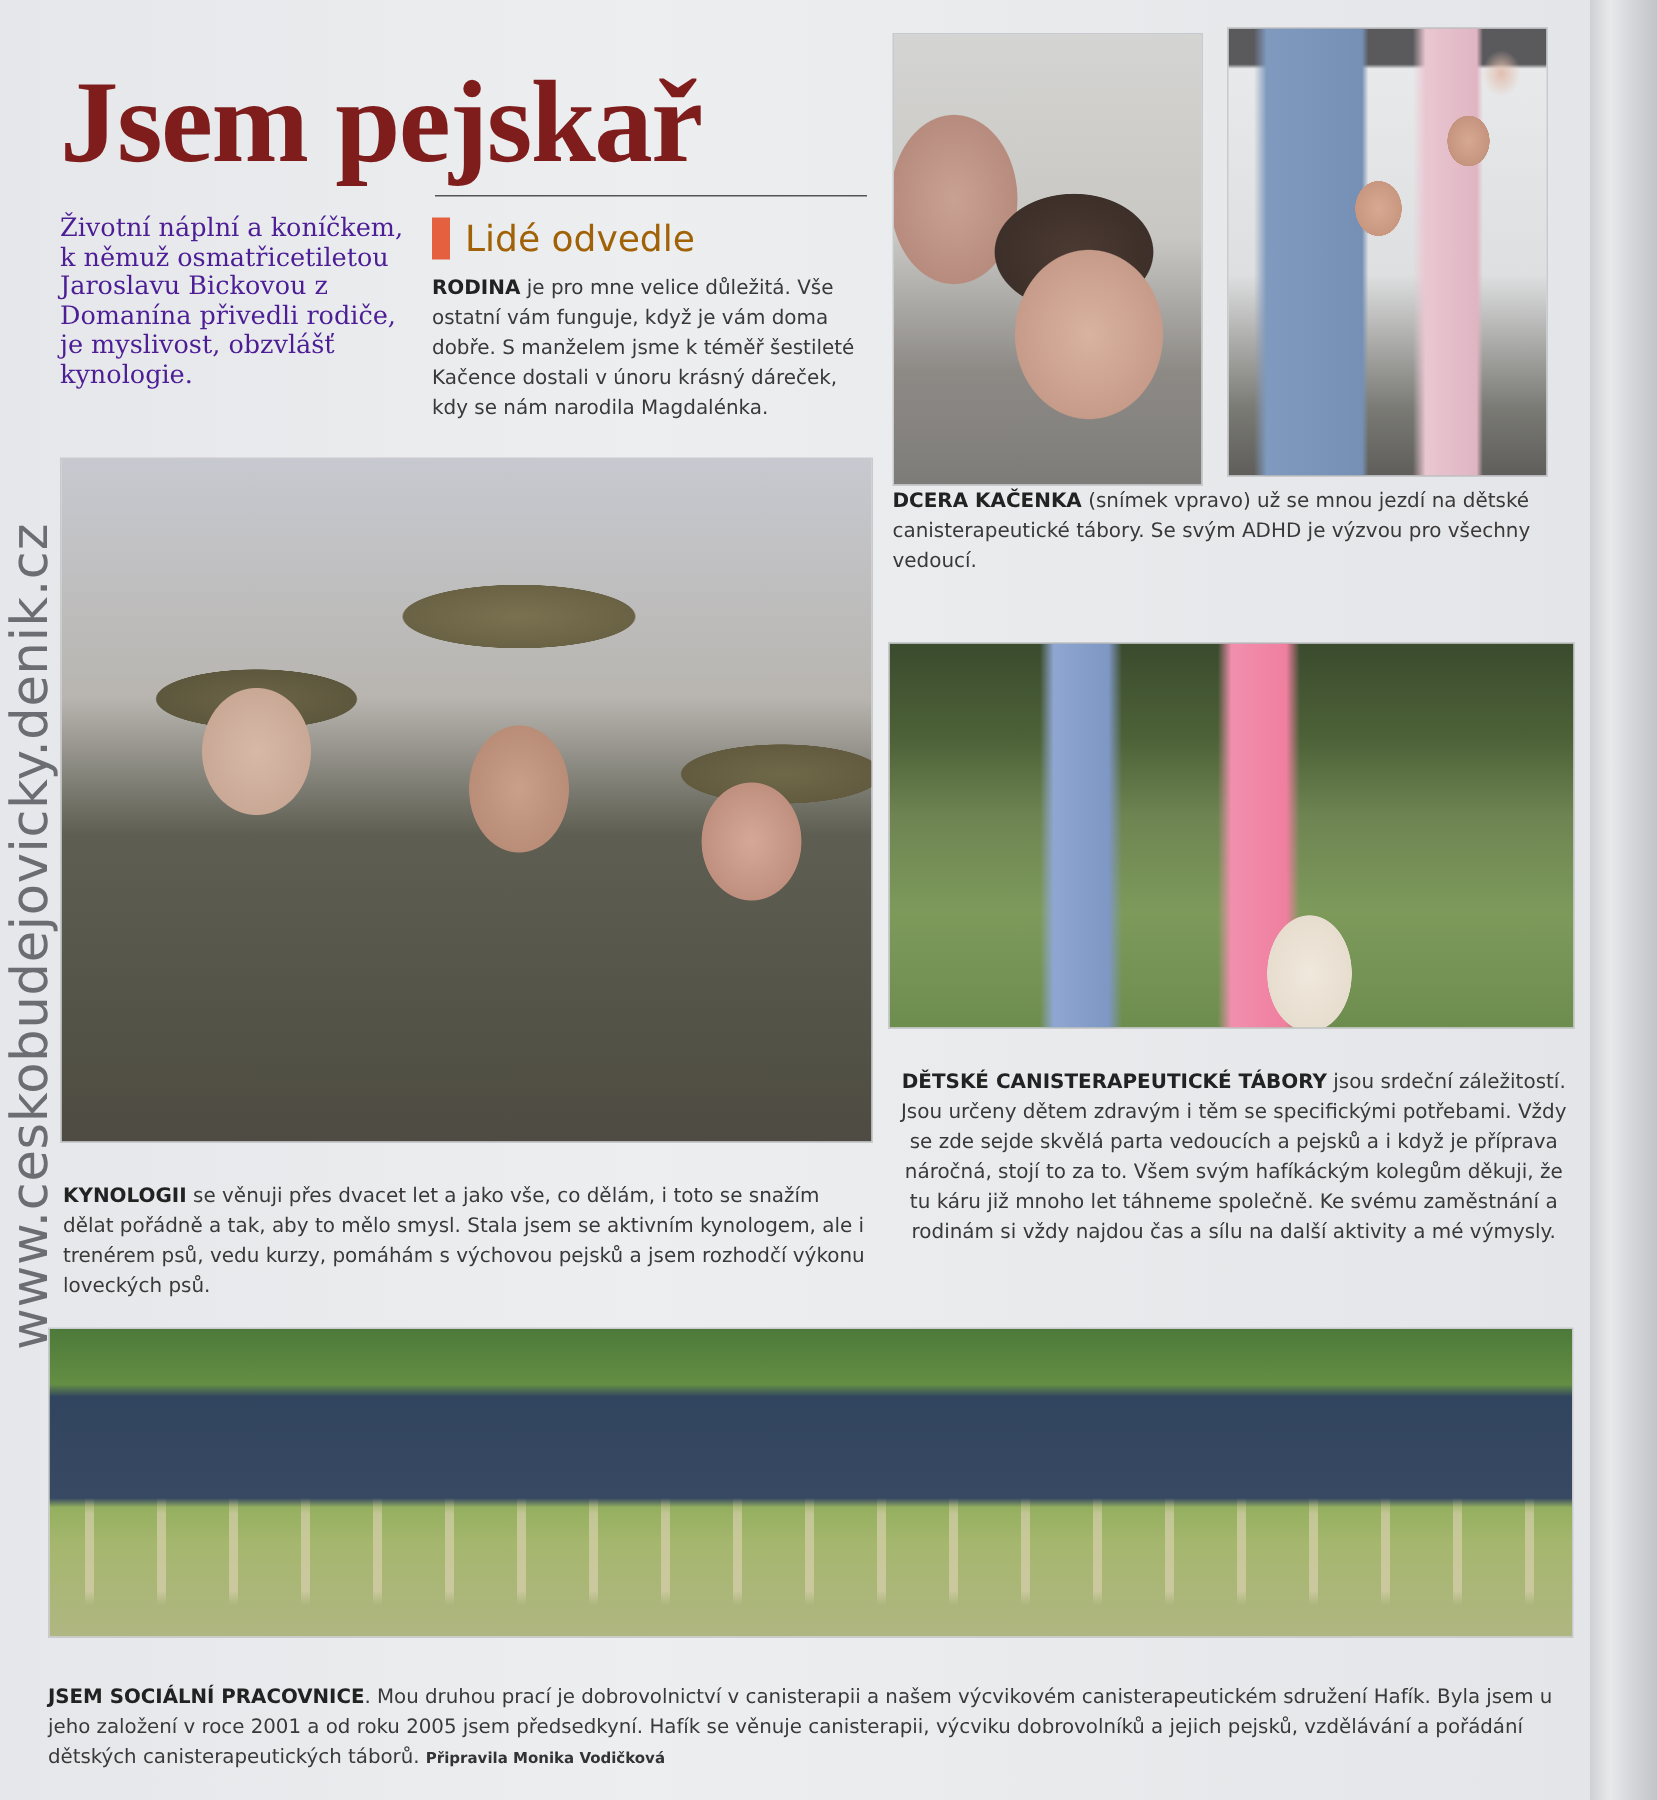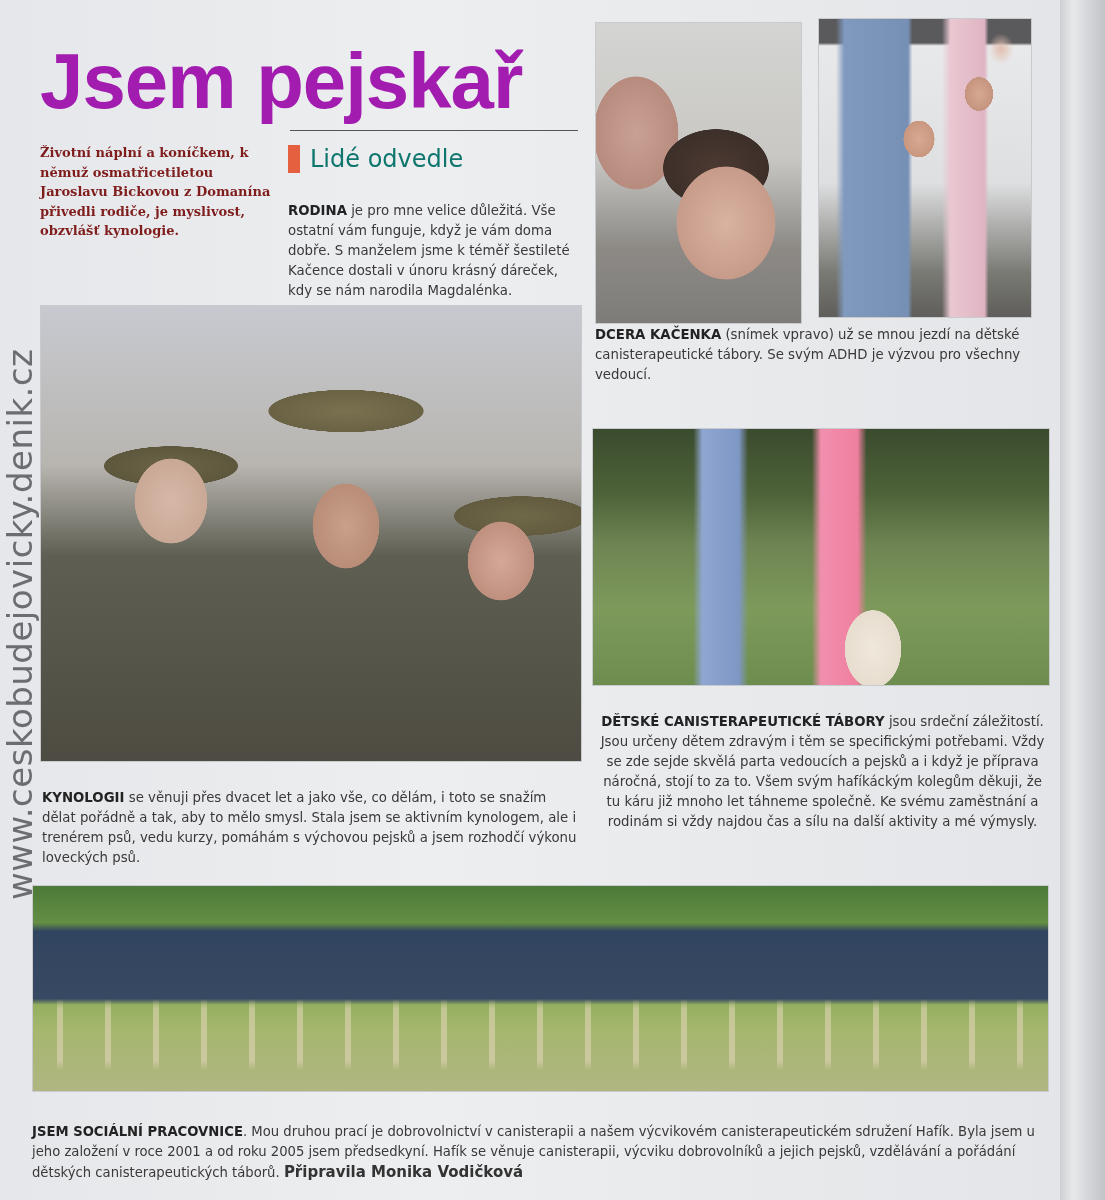--- a/index.html
+++ b/index.html
@@ -21,48 +21,48 @@
   .url-vertical {
     position: absolute; left: 2px; top: 260px; width: 36px; height: 640px;
     writing-mode: vertical-rl; transform: rotate(180deg);
     font-size: 34px; color: #6c6d72; letter-spacing: 0.5px;
     font-family: "DejaVu Sans", sans-serif; font-weight: normal;
     display: flex; align-items: center; justify-content: flex-start;
     white-space: nowrap;
   }
   .headline {
     position: absolute; left: 40px; top: 36px;
-    font-family: Liberation Sans, sans-serif; font-weight: bold;
-    font-size: 78px; line-height: 90px; color: #a21caf; letter-spacing: -1px;
+    font-family: Liberation Serif, serif; font-weight: bold;
+    font-size: 78px; line-height: 90px; color: #7f1d1d; letter-spacing: -1px;
   }
   .rule-top {
     position: absolute; left: 290px; top: 130px; width: 288px; height: 1px; background: #555;
   }
   .lede {
     position: absolute; left: 40px; top: 143px; width: 240px;
-    font-family: "DejaVu Serif", serif; font-weight: bold;
-    font-size: 13px; line-height: 19.6px; color: #7f1d1d;
+    font-family: "DejaVu Serif", serif; font-weight: normal;
+    font-size: 17px; line-height: 19.6px; color: #4c1d95;
   }
   .section-label {
     position: absolute; left: 288px; top: 144px; height: 30px;
     display: flex; align-items: center;
   }
   .section-label .bar { width: 12px; height: 28px; background: #e4603f; margin-right: 10px; }
-  .section-label .txt { font-size: 24px; color: #0f766e; font-family: "DejaVu Sans", sans-serif; font-weight: normal; }
+  .section-label .txt { font-size: 24px; color: #a16207; font-family: "DejaVu Sans", sans-serif; font-weight: normal; }
   .para {
     position: absolute; font-size: 13.3px; line-height: 20px; color: #3a3839;
     font-family: "DejaVu Sans", sans-serif;
   }
   .para b { font-weight: bold; color: #222; }
-  .p-rodina { left: 288px; top: 183px; width: 290px; margin-top: 18px; }
+  .p-rodina { left: 288px; top: 183px; width: 290px; }
   .p-dcera { left: 595px; top: 325px; width: 455px; }
   .p-tabory { left: 595px; top: 712px; width: 455px; text-align: center; }
   .p-kyno { left: 42px; top: 788px; width: 540px; }
   .p-social { left: 32px; top: 1122px; width: 1020px; font-size: 13.2px; }
-  .p-social .credit { font-size: 15px; font-weight: bold; color: #333; }
+  .p-social .credit { font-size: 10px; font-weight: bold; color: #333; }
   .photo {
     position: absolute; overflow: hidden;
     border: 1px solid #c9cacd;
   }
   .ph-family-hunt {
     left: 40px; top: 305px; width: 540px; height: 455px;
     background:
       radial-gradient(ellipse 60px 70px at 130px 195px, #d7b8a6 0%, #c9a896 60%, transparent 61%),
       radial-gradient(ellipse 55px 70px at 305px 220px, #c9a08a 0%, #b98d78 60%, transparent 61%),
       radial-gradient(ellipse 55px 65px at 460px 255px, #d4a898 0%, #c0907f 60%, transparent 61%),

